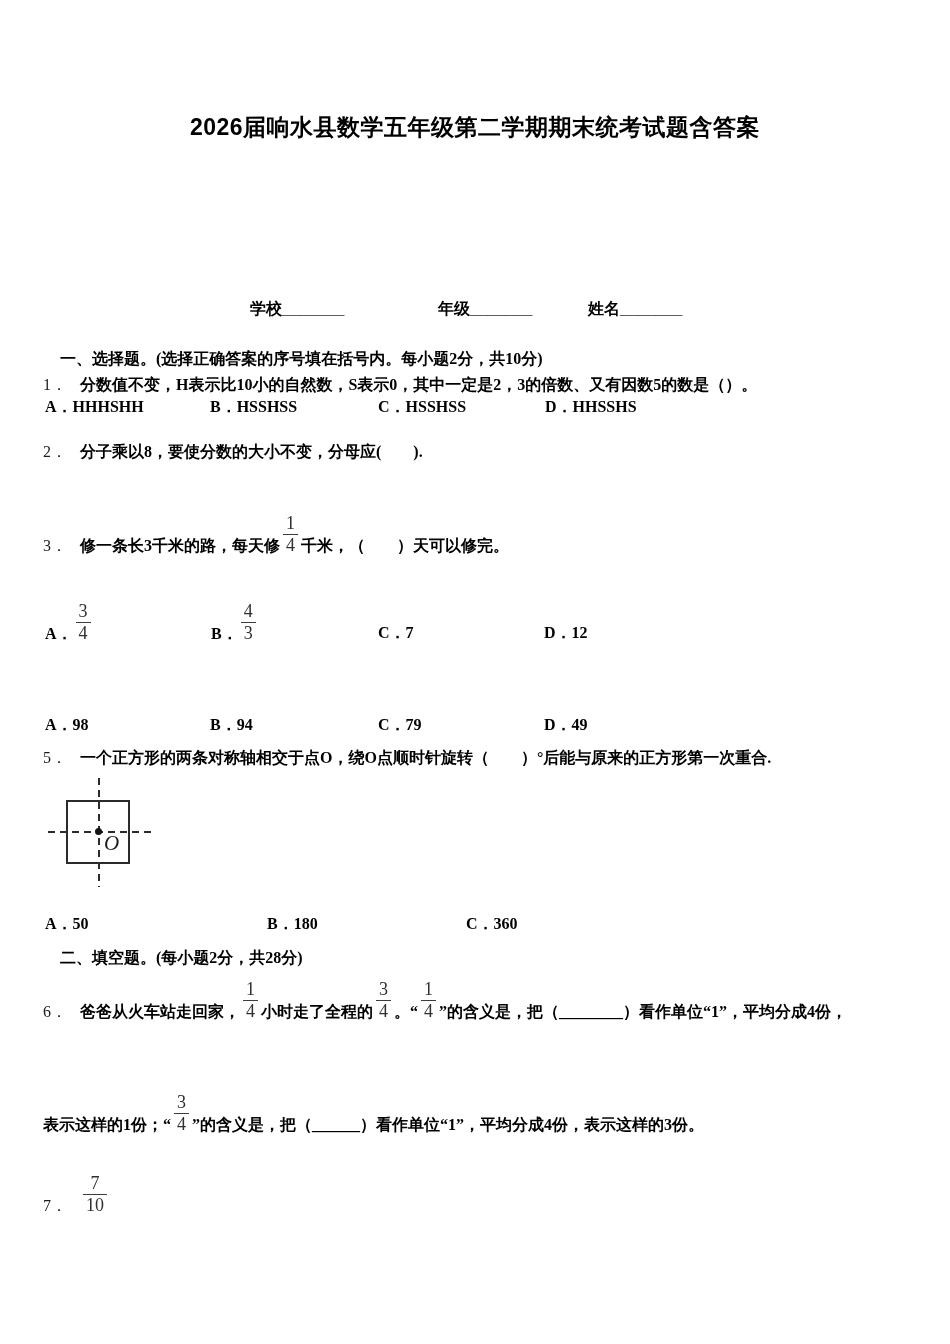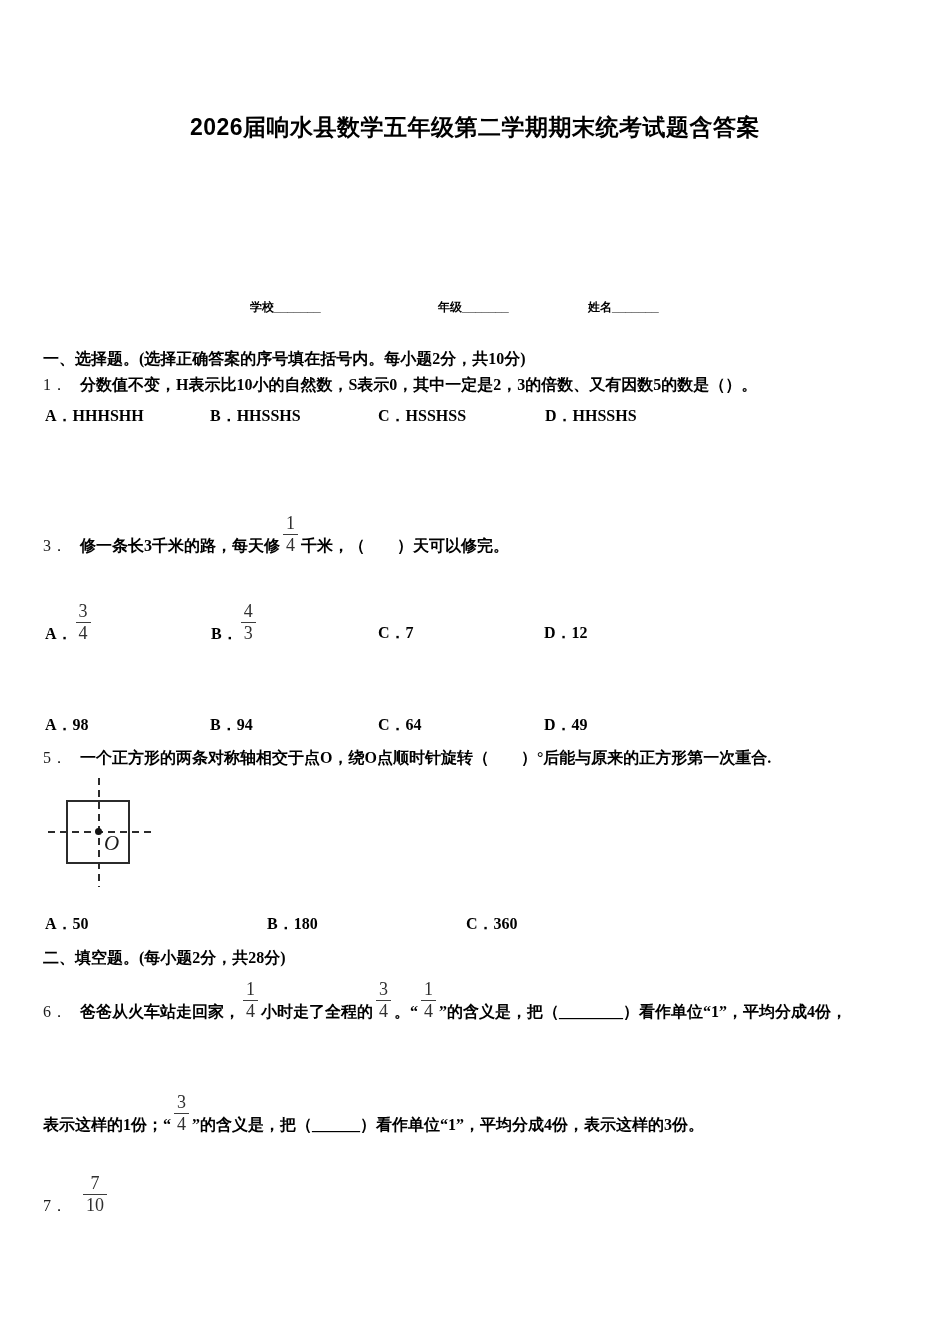--- a/index.html
+++ b/index.html
@@ -4,24 +4,24 @@
 <style>
   html,body{margin:0;padding:0;background:#ffffff;}
   .page{position:relative;width:950px;height:1344px;background:#fff;overflow:hidden;
         font-family:"Liberation Serif","DejaVu Serif",serif;color:#000;border-radius:22px;}
   .title{position:absolute;top:112px;left:0;width:950px;text-align:center;
          font-size:23px;font-weight:bold;letter-spacing:0.5px;
          font-family:"Liberation Sans","DejaVu Sans",sans-serif;}
   .meta{position:absolute;top:236px;left:0;width:950px;display:flex;justify-content:center;gap:72px;
         font-size:20px;font-weight:bold;font-family:"Liberation Sans","DejaVu Sans",sans-serif;}
   .fields{position:absolute;top:299px;left:0;width:950px;height:24px;
-          font-size:12px;font-weight:bold;font-family:"Liberation Sans","DejaVu Sans",sans-serif;}
+          font-size:16px;font-weight:bold;font-family:"Liberation Sans","DejaVu Sans",sans-serif;}
   .fields span{position:absolute;top:0;white-space:nowrap;}
   .line{position:absolute;left:43px;white-space:nowrap;font-size:16px;font-weight:bold;line-height:22px;}
-  .heading{font-weight:bold;}
+  .heading{font-weight:bold;margin-left:17px;}
   .qnum{font-weight:normal;color:#1c1c1c;margin-right:13px;font-size:16px;}
   .optrow{position:absolute;left:45px;width:880px;height:26px;font-size:16px;font-weight:bold;line-height:22px;}
   .optrow > span{position:absolute;top:0;white-space:nowrap;}
   .frac{display:inline-block;text-align:center;font-weight:normal;color:#303030;
         font-size:18px;line-height:21px;margin:0 3px;vertical-align:baseline;
         font-family:"Liberation Serif","DejaVu Serif",serif;}
   .frac .num{display:block;padding:0 3px;}
   .frac .den{display:block;padding:0 3px;border-top:1.5px solid #3c3c3c;}
   
   .fig-square{position:absolute;left:66px;top:800px;width:64px;height:64px;
@@ -45,43 +45,44 @@
   <div class="fields">
     <span style="left:250px">学校_______</span>
     <span style="left:438px">年级_______</span>
     <span style="left:588px">姓名_______</span>
   </div>
 
   <div class="line heading" style="top:348px">一、选择题。(选择正确答案的序号填在括号内。每小题2分，共10分)</div>
 
   <div class="line" style="top:374px"><span class="qnum">1．</span><span>分数值不变，H表示比10小的自然数，S表示0，其中一定是2，3的倍数、又有因数5的数是（）。</span></div>
 
-  <div class="optrow" style="top:405px">
+  <div class="optrow" style="top:396px">
     <span style="left:0">A．HHHSHH</span>
-    <span style="left:165px">B．HHSSHS</span>
+    <span style="left:165px">B．HSSHSS</span>
     <span style="left:333px">C．HSSHSS</span>
     <span style="left:500px">D．HHSSHS</span>
   </div>
 
+  <div class="line" style="top:441px"><span class="qnum">2．</span><span>分子乘以8，要使分数的大小不变，分母应(　　).</span></div>
 
 
   <div class="line" style="top:513px"><span class="qnum">3．</span><span>修一条长3千米的路，每天修</span><span class="frac"><span class="num">1</span><span class="den">4</span></span><span>千米，（　　）天可以修完。</span></div>
 
   <div class="optrow" style="top:601px;height:48px">
     <span style="left:0"><span>A．</span><span class="frac"><span class="num">3</span><span class="den">4</span></span></span>
     <span style="left:166px"><span>B．</span><span class="frac"><span class="num">4</span><span class="den">3</span></span></span>
     <span style="left:333px;top:21px">C．7</span>
     <span style="left:499px;top:21px">D．12</span>
   </div>
 
 
   <div class="optrow" style="top:714px">
     <span style="left:0">A．98</span>
     <span style="left:165px">B．94</span>
-    <span style="left:333px">C．64</span>
+    <span style="left:333px">C．79</span>
     <span style="left:499px">D．49</span>
   </div>
 
   <div class="line" style="top:747px"><span class="qnum">5．</span><span>一个正方形的两条对称轴相交于点O，绕O点顺时针旋转（　　）°后能与原来的正方形第一次重合.</span></div>
 
   <div>
     <div class="fig-square"></div>
     <div class="fig-vdash"></div>
     <div class="fig-hdash"></div>
     <div class="fig-dot"></div>

